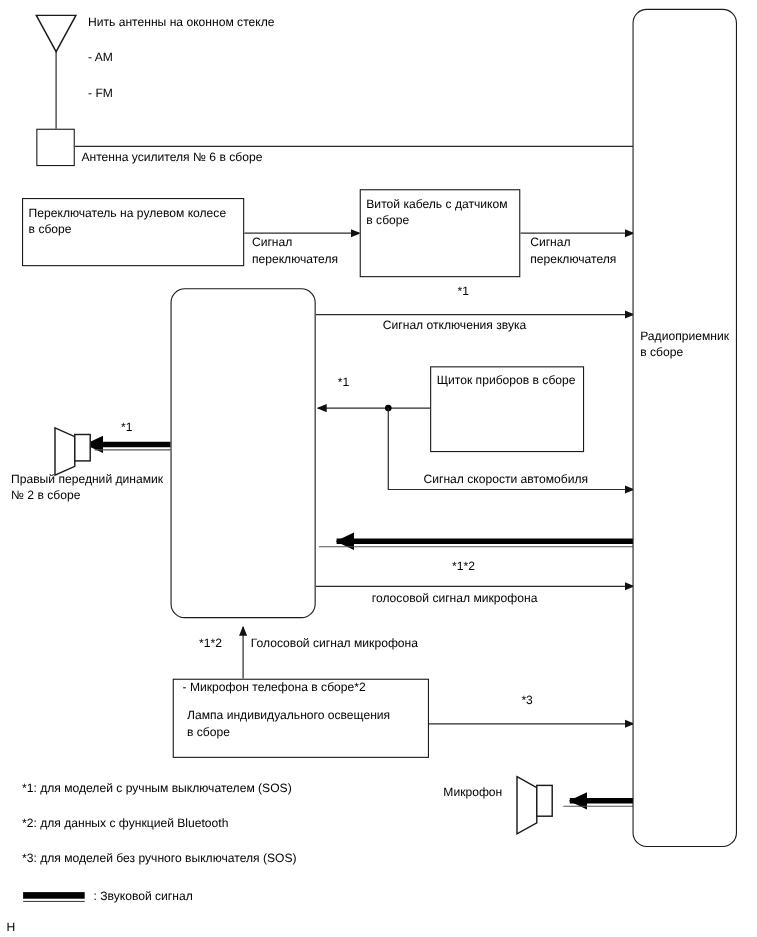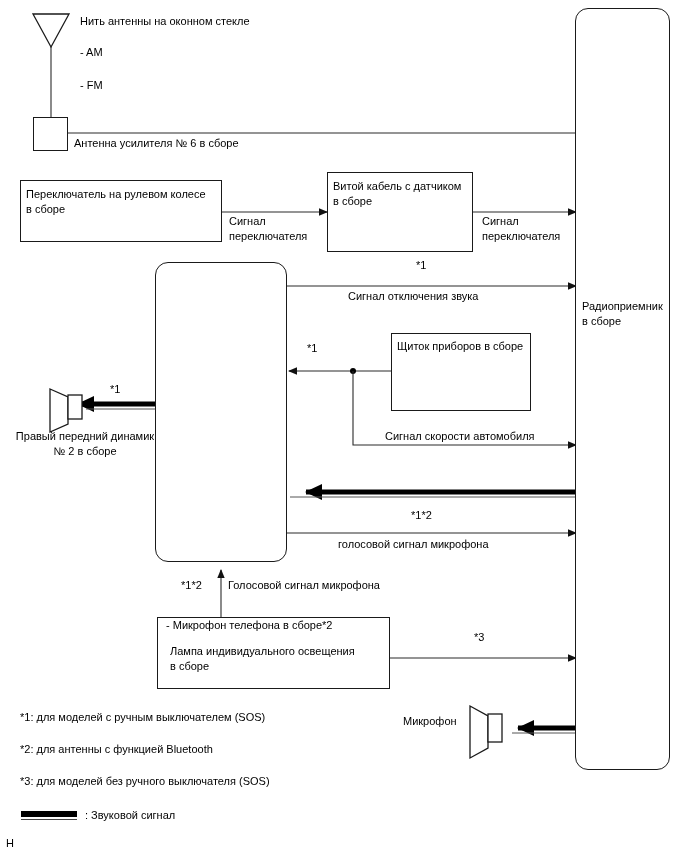--- a/index.html
+++ b/index.html
@@ -157,21 +157,21 @@
 
   <div class="box-label" style="left:333px; top:179px; width:140px;">Витой кабель с датчиком
 в сборе</div>
 
   <div class="box-label" style="left:582px; top:299px; width:90px;">Радиоприемник
 в сборе</div>
 
 
   <div class="box-label" style="left:397px; top:339px; width:134px;">Щиток приборов в сборе</div>
 
-  <div class="box-label" style="left:10px; top:429px; width:150px;text-align:center;">Правый передний динамик
+  <div class="box-label" style="left:10px; top:429px; width:150px;">Правый передний динамик
 № 2 в сборе</div>
 
   <div class="box-label" style="left:170px; top:644px; width:220px;">Лампа индивидуального освещения
 в сборе</div>
   <div class="box-label" style="left:166px; top:618px; width:220px;">- Микрофон телефона в сборе*2</div>
 
   <div class="box-label" style="left:403px; top:714px;">Микрофон</div>
 
   <div class="free-label" style="left:229px; top:214px;">Сигнал
 переключателя</div>
@@ -188,21 +188,21 @@
   <div class="free-label" style="left:228px; top:578px;">Голосовой сигнал микрофона</div>
 
   <div class="note" style="left:416px; top:258px;">*1</div>
   <div class="note" style="left:307px; top:341px;">*1</div>
   <div class="note" style="left:110px; top:382px;">*1</div>
   <div class="note" style="left:411px; top:508px;">*1*2</div>
   <div class="note" style="left:181px; top:578px;">*1*2</div>
   <div class="note" style="left:474px; top:630px;">*3</div>
 
   <div class="note" style="left:20px; top:710px;text-align:right;">*1: для моделей с ручным выключателем (SOS)</div>
-  <div class="note" style="left:20px; top:742px;">*2: для антенны с функцией Bluetooth</div>
+  <div class="note" style="left:20px; top:742px;">*2: для данных с функцией Bluetooth</div>
   <div class="note" style="left:20px; top:774px;">*3: для моделей без ручного выключателя (SOS)</div>
 
   <div class="legend-bar" style="left:21px; top:811px;"></div>
   <div class="legend-bar-under" style="left:21px; top:819px;"></div>
   <div class="note" style="left:85px; top:808px;">: Звуковой сигнал</div>
 
   <div class="note" style="left:6px; top:836px;">H</div>
 
 </div>
 

